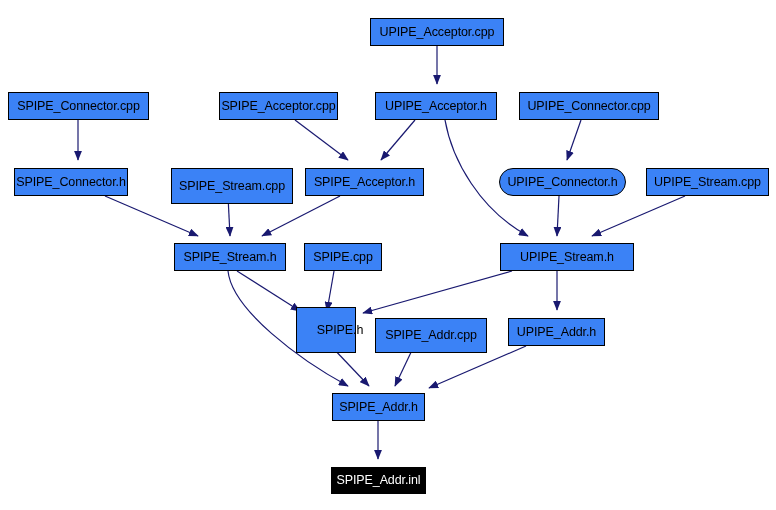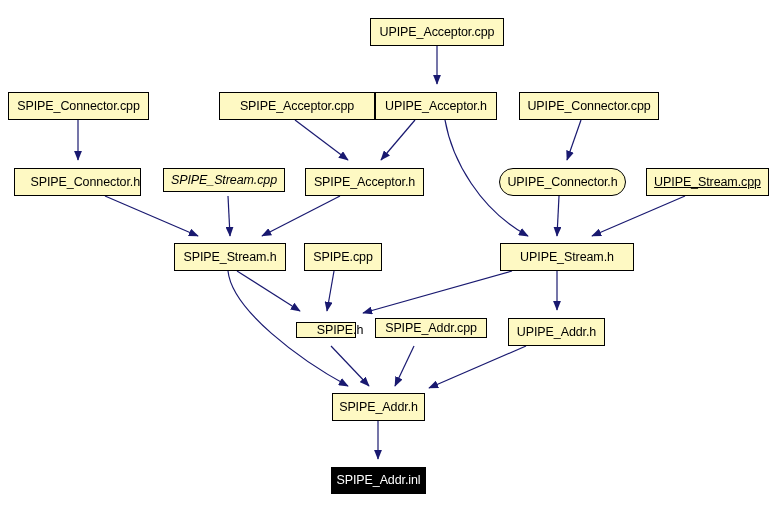--- a/index.html
+++ b/index.html
@@ -23,21 +23,21 @@
     position: absolute;
     left: 0;
     top: 0;
     width: 776px;
     height: 510px;
   }
   .node-box {
     position: absolute;
     box-sizing: border-box;
     border: 1px solid #000000;
-    background: #fef9c3;
+    background: #3b82f6;
     color: #000000;
     font-size: 12.5px;
     line-height: 1;
     display: flex;
     align-items: center;
     justify-content: center;
     white-space: nowrap;
     letter-spacing: -0.1px;
   }
   .node-box.highlight {
@@ -81,57 +81,57 @@
       </g>
   </svg>
 
   <div id="nodes-layer">
       <div class="node-box" style="left: 370px; top: 18px; width: 134px; height: 28px;">
         <span>UPIPE_Acceptor.cpp</span>
       </div>
       <div class="node-box" style="left: 8px; top: 92px; width: 141px; height: 28px;">
         <span>SPIPE_Connector.cpp</span>
       </div>
-      <div class="node-box" style="left: 219px; top: 92px; width: 156px; height: 28px;">
+      <div class="node-box" style="left: 219px; top: 92px; width: 119px; height: 28px;">
         <span>SPIPE_Acceptor.cpp</span>
       </div>
       <div class="node-box" style="left: 375px; top: 92px; width: 122px; height: 28px;">
         <span>UPIPE_Acceptor.h</span>
       </div>
       <div class="node-box" style="left: 519px; top: 92px; width: 140px; height: 28px;">
         <span>UPIPE_Connector.cpp</span>
       </div>
-      <div class="node-box" style="left: 14px; top: 168px; width: 127px; height: 28px; justify-content: flex-end;">
+      <div class="node-box" style="left: 14px; top: 168px; width: 114px; height: 28px;">
         <span>SPIPE_Connector.h</span>
       </div>
-      <div class="node-box" style="left: 163px; top: 168px; width: 122px; height: 24px; font-style: italic;">
+      <div class="node-box" style="left: 171px; top: 168px; width: 122px; height: 36px;">
         <span>SPIPE_Stream.cpp</span>
       </div>
       <div class="node-box" style="left: 305px; top: 168px; width: 119px; height: 28px;">
         <span>SPIPE_Acceptor.h</span>
       </div>
       <div class="node-box" style="left: 499px; top: 168px; width: 127px; height: 28px; border-radius: 14px;">
         <span>UPIPE_Connector.h</span>
       </div>
-      <div class="node-box" style="left: 646px; top: 168px; width: 123px; height: 28px; text-decoration: underline;">
+      <div class="node-box" style="left: 646px; top: 168px; width: 123px; height: 28px;">
         <span>UPIPE_Stream.cpp</span>
       </div>
       <div class="node-box" style="left: 174px; top: 243px; width: 112px; height: 28px;">
         <span>SPIPE_Stream.h</span>
       </div>
       <div class="node-box" style="left: 304px; top: 243px; width: 78px; height: 28px;">
         <span>SPIPE.cpp</span>
       </div>
       <div class="node-box" style="left: 500px; top: 243px; width: 134px; height: 28px;">
         <span>UPIPE_Stream.h</span>
       </div>
-      <div class="node-box" style="left: 296px; top: 322px; width: 60px; height: 16px; padding-left: 28px;">
+      <div class="node-box" style="left: 296px; top: 307px; width: 60px; height: 46px; padding-left: 28px;">
         <span>SPIPE.h</span>
       </div>
-      <div class="node-box" style="left: 375px; top: 318px; width: 112px; height: 20px;">
+      <div class="node-box" style="left: 375px; top: 318px; width: 112px; height: 35px;">
         <span>SPIPE_Addr.cpp</span>
       </div>
       <div class="node-box" style="left: 508px; top: 318px; width: 97px; height: 28px;">
         <span>UPIPE_Addr.h</span>
       </div>
       <div class="node-box" style="left: 332px; top: 393px; width: 93px; height: 28px;">
         <span>SPIPE_Addr.h</span>
       </div>
       <div class="node-box highlight" style="left: 331px; top: 467px; width: 95px; height: 27px; text-align: center;">
         <span>SPIPE_Addr.inl</span>

